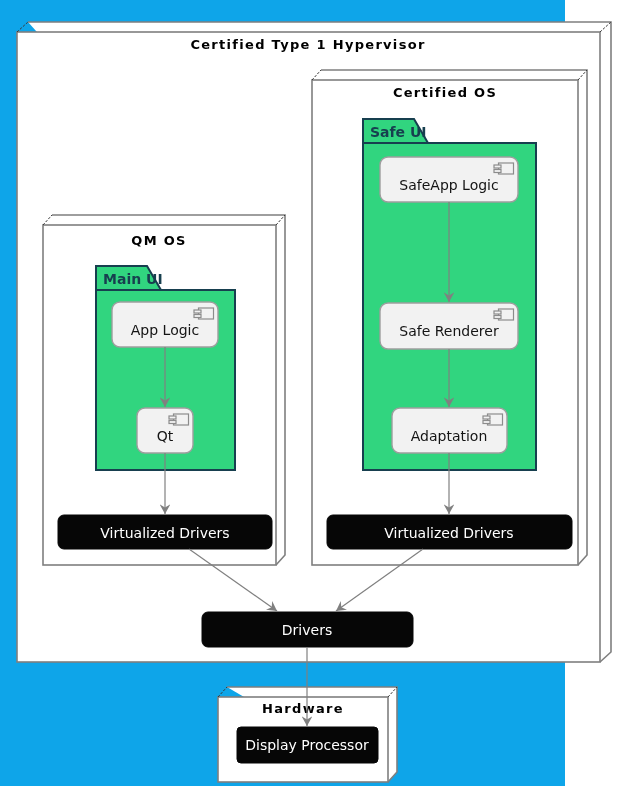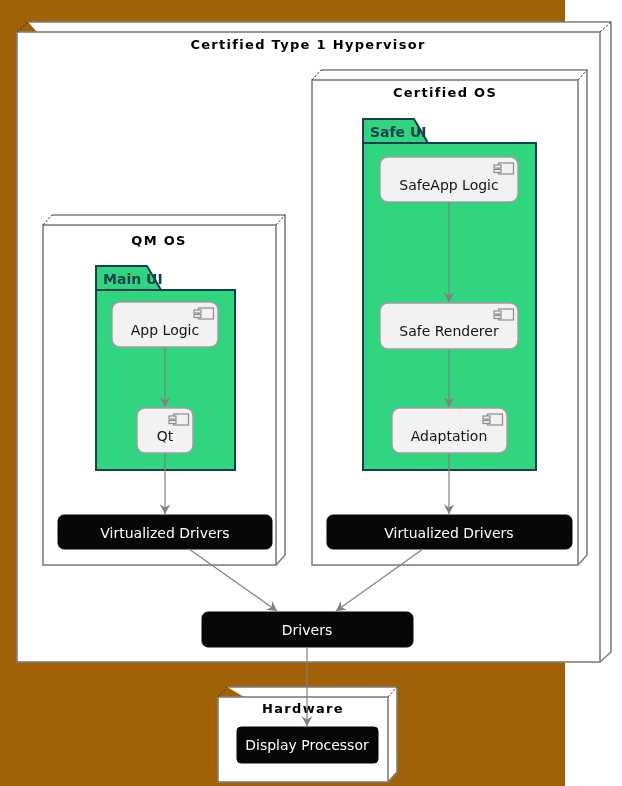--- a/index.html
+++ b/index.html
@@ -1,18 +1,18 @@
 <!DOCTYPE html>
 <html><head>
 <meta charset="utf-8">
 <style>
   html, body { margin: 0; padding: 0; background: #ffffff; }
   #stage {
     width: 565px; height: 786px; position: relative;
-    background: #a16207;
+    background: #0ea5e9;
     font-family: "DejaVu Sans", "Liberation Sans", sans-serif;
   }
   svg { display: block; }
 
   
   .node-face   { fill: #ffffff; stroke: #7f7f7f; stroke-width: 1.6; }
   .node-back   { fill: #ffffff; stroke: #7f7f7f; stroke-width: 1.6; }
   .node-bevel  { stroke: #3a3a3a; stroke-width: 1; stroke-dasharray: 2.5 1.5; }
   .node-title  {
     font-family: "DejaVu Sans", "Liberation Sans", sans-serif;

